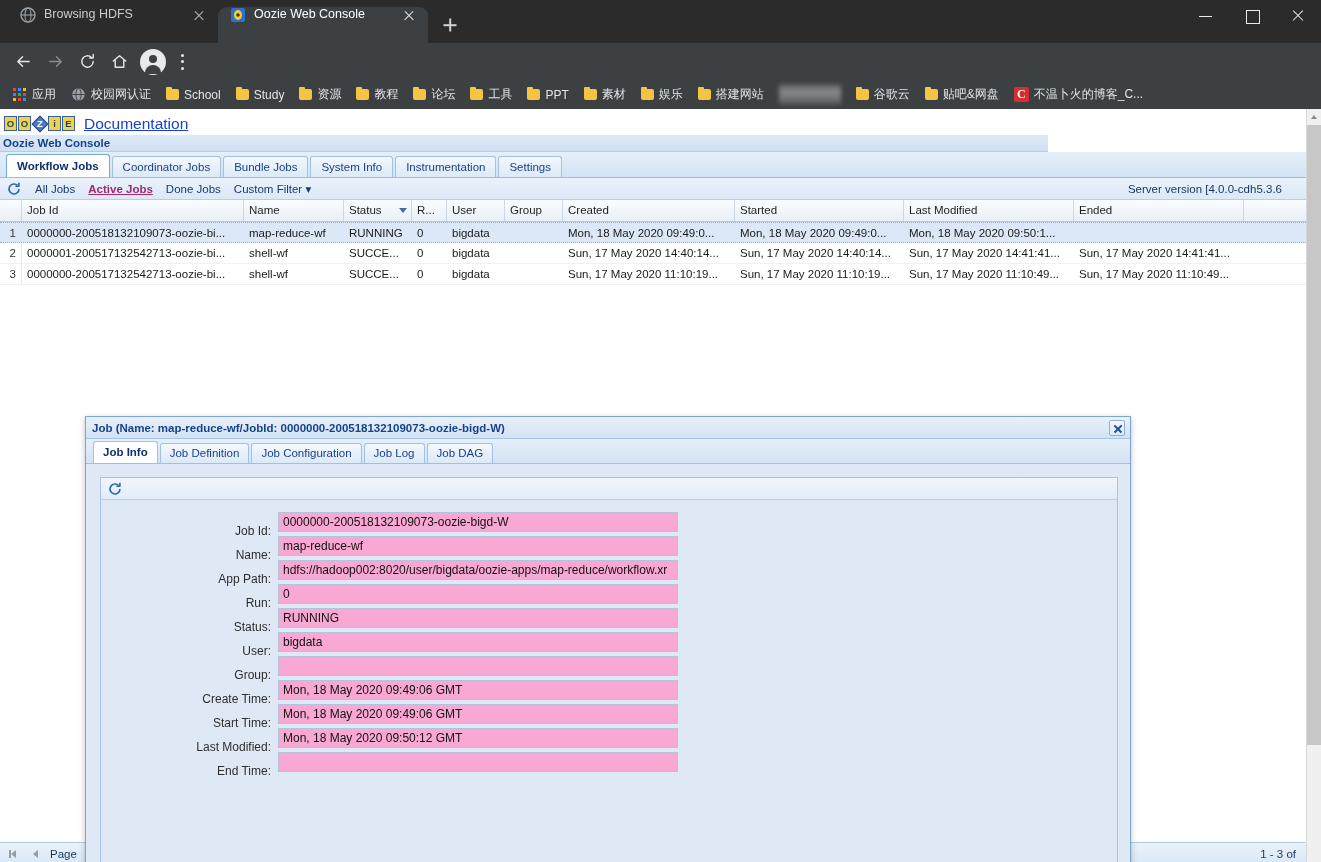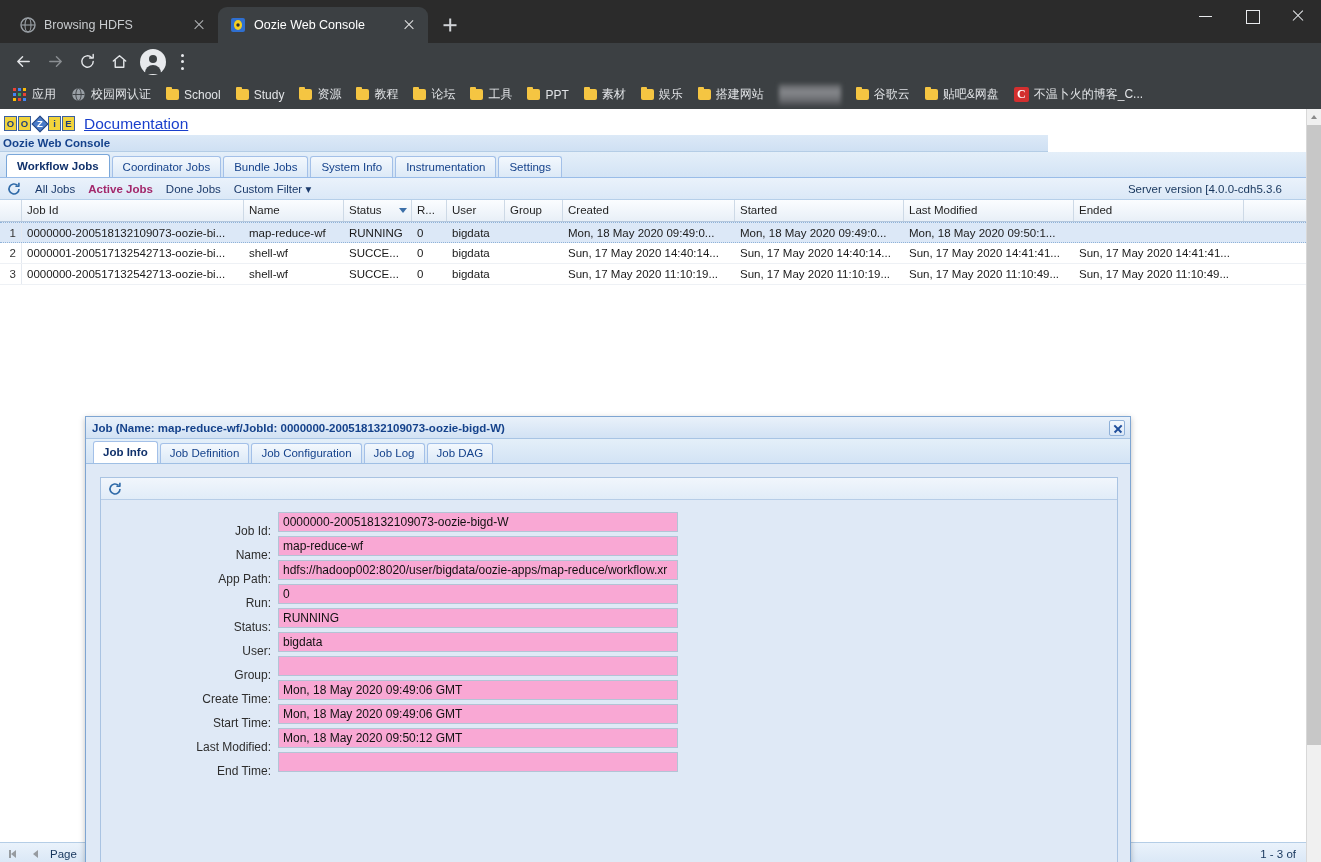--- a/index.html
+++ b/index.html
@@ -13,21 +13,21 @@
 
   
   .browser { width: 1321px; height: 862px; position: relative; }
 
   .titlebar {
     height: 43px; background: #2b2b2b; position: relative;
     display: flex; align-items: flex-end;
   }
   .tabstrip { display: flex; align-items: flex-end; height: 43px; padding-left: 8px; }
   .tab {
-    display: flex; align-items: center; gap: 8px;
+    display: flex; align-items: flex-start; gap: 8px;
     height: 36px; padding: 0 10px 0 12px; min-width: 210px; max-width: 230px;
     border-radius: 9px 9px 0 0; position: relative; color: #c9cccf; font-size: 12.5px;
   }
   .tab.active { background: #3c4043; color: #ffffff; }
   .tab .tab-title {
     flex: 1; white-space: nowrap; overflow: hidden; text-overflow: ellipsis;
   }
   .tab-favicon { width: 16px; height: 16px; flex: none; display: block; }
   .tab-close {
     width: 18px; height: 18px; flex: none; position: relative; opacity: .85;
@@ -178,21 +178,21 @@
     border-color: #7aa7d9;
   }
 
   .filterbar {
     height: 22px; background: linear-gradient(180deg,#eaf2fb 0%,#dbe8f7 100%);
     border-bottom: 1px solid #b6cfe9; display: flex; align-items: center; gap: 13px;
     padding-left: 6px; font-size: 11.5px; color: #1b3a6b; position: relative;
   }
   .refresh-ico { width: 16px; height: 16px; flex: none; }
   .fl { white-space: nowrap; }
-  .fl.sel { color: #a3276b; font-weight: bold; }
+  .fl.sel { color: #a3276b; font-weight: bold; text-decoration: underline; }
   .server-version {
     position: absolute; right: 24px; top: 0; line-height: 22px; color: #17365d; font-size: 11.5px;
     white-space: nowrap;
   }
 
   
   .grid-head {
     display: flex; height: 22px; background: linear-gradient(180deg,#fbfdff 0%,#e8eff7 100%);
     border-bottom: 1px solid #b4c7dd; font-size: 11.5px; color: #1f1f1f;
   }

